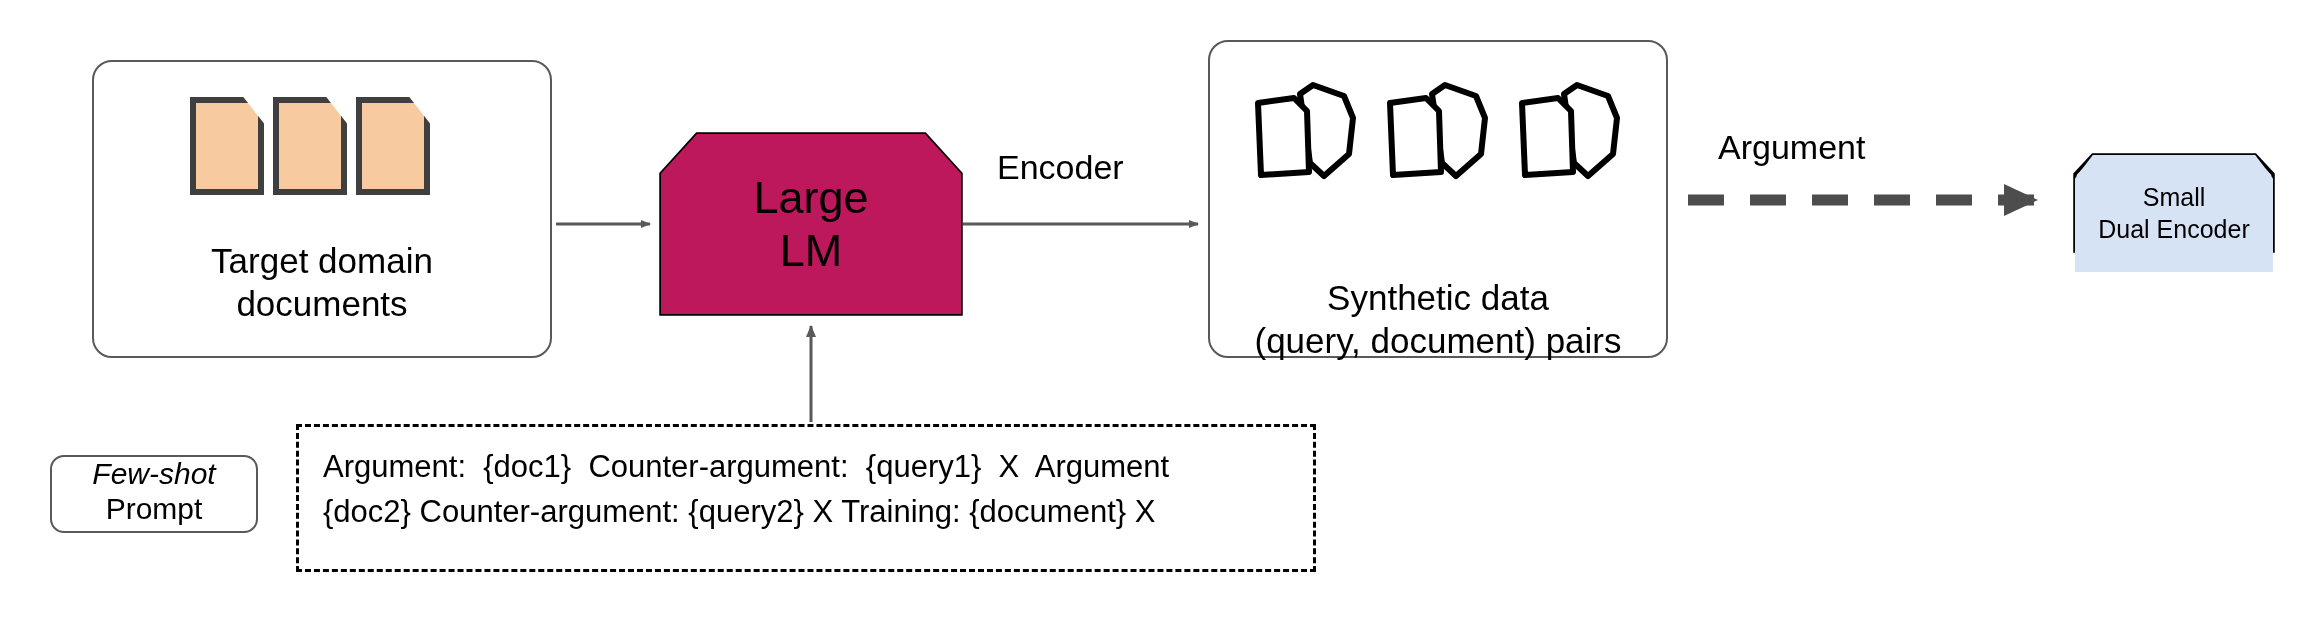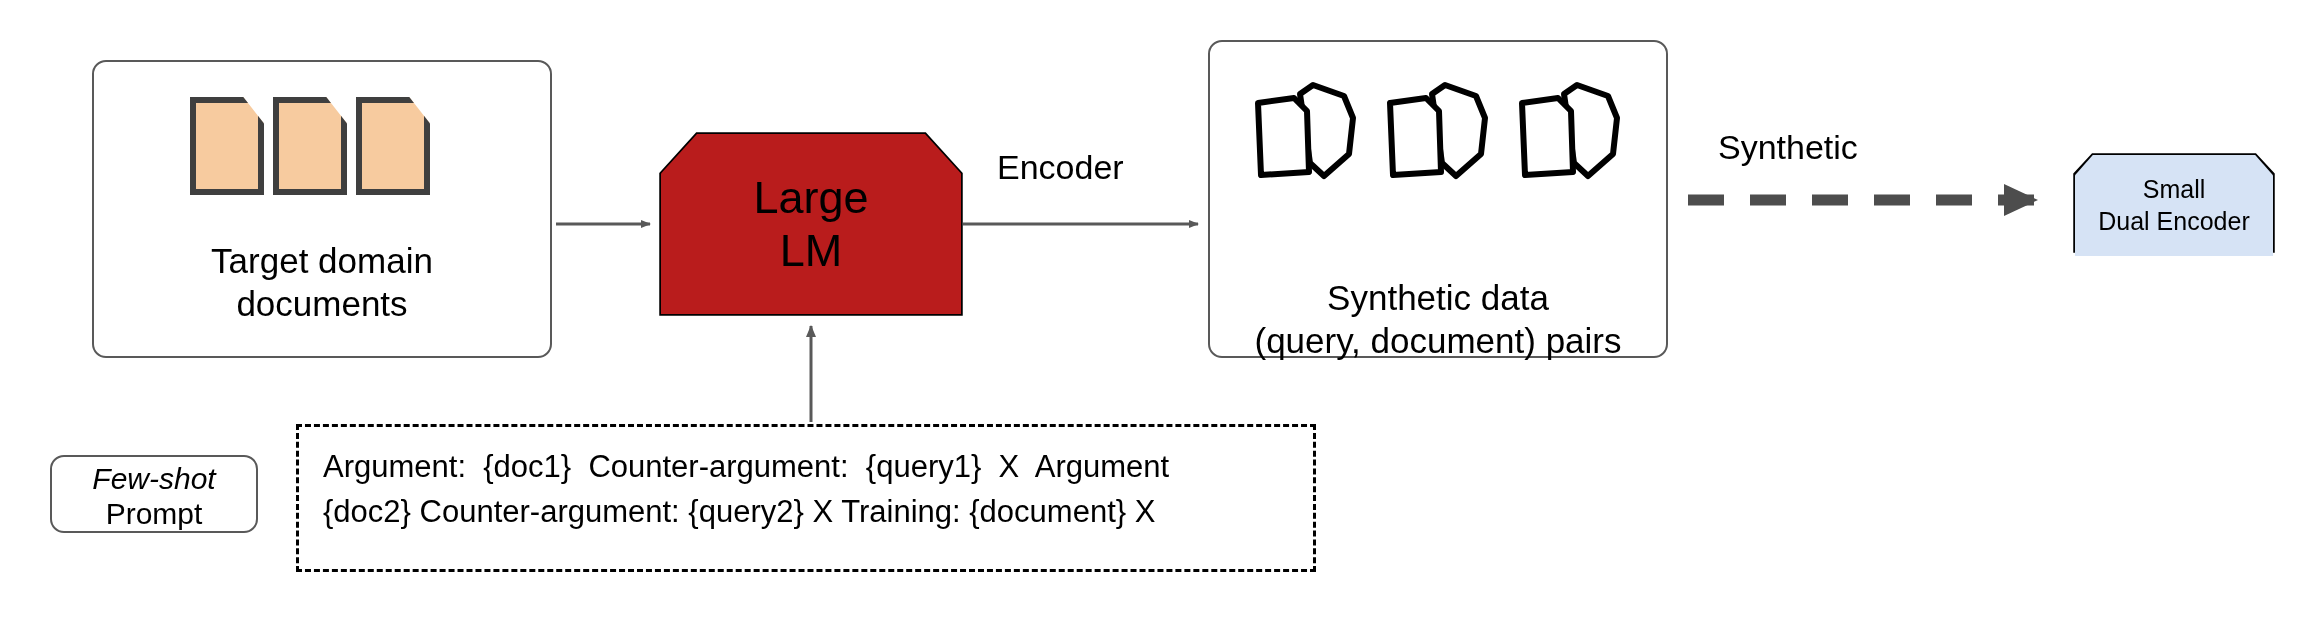--- a/index.html
+++ b/index.html
@@ -16,21 +16,21 @@
     width: 2310px;
     height: 624px;
     background: #ffffff;
     overflow: hidden;
   }
 
   
   .group-box {
     position: absolute;
     border: 2.5px solid #595959;
-    border-radius: 14px;
+    border-radius: 20px;
     background: #ffffff;
     box-sizing: border-box;
   }
   #group-target { left: 92px;  top: 60px;  width: 460px; height: 298px; }
   #group-synth  { left: 1208px; top: 40px; width: 460px; height: 318px; }
 
   .group-caption {
     position: absolute;
     width: 100%;
     left: 0;
@@ -83,28 +83,28 @@
   }
   #large-lm {
     left: 661px;
     top: 134px;
     width: 300px;
     height: 180px;
     font-size: 45px;
     line-height: 1.18;
     clip-path: polygon(0 22%, 12% 0, 88% 0, 100% 22%, 100% 100%, 0 100%);
     border: none;
-    background: #b91c1c;
+    background: #be185d;
   }
 
   #small-encoder {
     left: 2075px;
     top: 155px;
     width: 198px;
-    height: 101px;
+    height: 117px;
     font-size: 25px;
     line-height: 1.25;
     clip-path: polygon(0 20%, 9% 0, 91% 0, 100% 20%, 100% 100%, 0 100%);
     border: none;
   }
 
   .block-label { white-space: pre-line; position: relative; z-index: 2; }
 
   
   .edge-label {
@@ -123,21 +123,21 @@
     top: 455px;
     width: 208px;
     height: 78px;
     border: 2.5px solid #595959;
     border-radius: 14px;
     background: #ffffff;
     box-sizing: border-box;
     display: flex;
     flex-direction: column;
     align-items: center;
-    justify-content: flex-end;
+    justify-content: flex-start;
     line-height: 1.15;
   }
   #fewshot-pill .l1 { font-style: italic; font-size: 30px; }
   #fewshot-pill .l2 { font-style: normal; font-size: 30px; }
 
   
   #prompt-box {
     position: absolute;
     left: 296px;
     top: 424px;
@@ -234,21 +234,21 @@
 LM</span>
   </div>
 
   <div class="lm-block" id="small-encoder">
     <span class="block-label">Small
 Dual Encoder</span>
   </div>
 
   <div class="edge-label" id="label-generate">Encoder</div>
 
-  <div class="edge-label" id="label-training">Synthetic</div>
+  <div class="edge-label" id="label-training">Argument</div>
 
   <div id="fewshot-pill">
     <span class="l1">Few-shot</span>
     <span class="l2">Prompt</span>
   </div>
 
   <div id="prompt-box">
     <div class="prompt-line">Argument:  {doc1}  Counter-argument:  {query1}  X  Argument</div>
     <div class="prompt-line">{doc2} Counter-argument: {query2} X Training: {document} X</div>
   </div>

